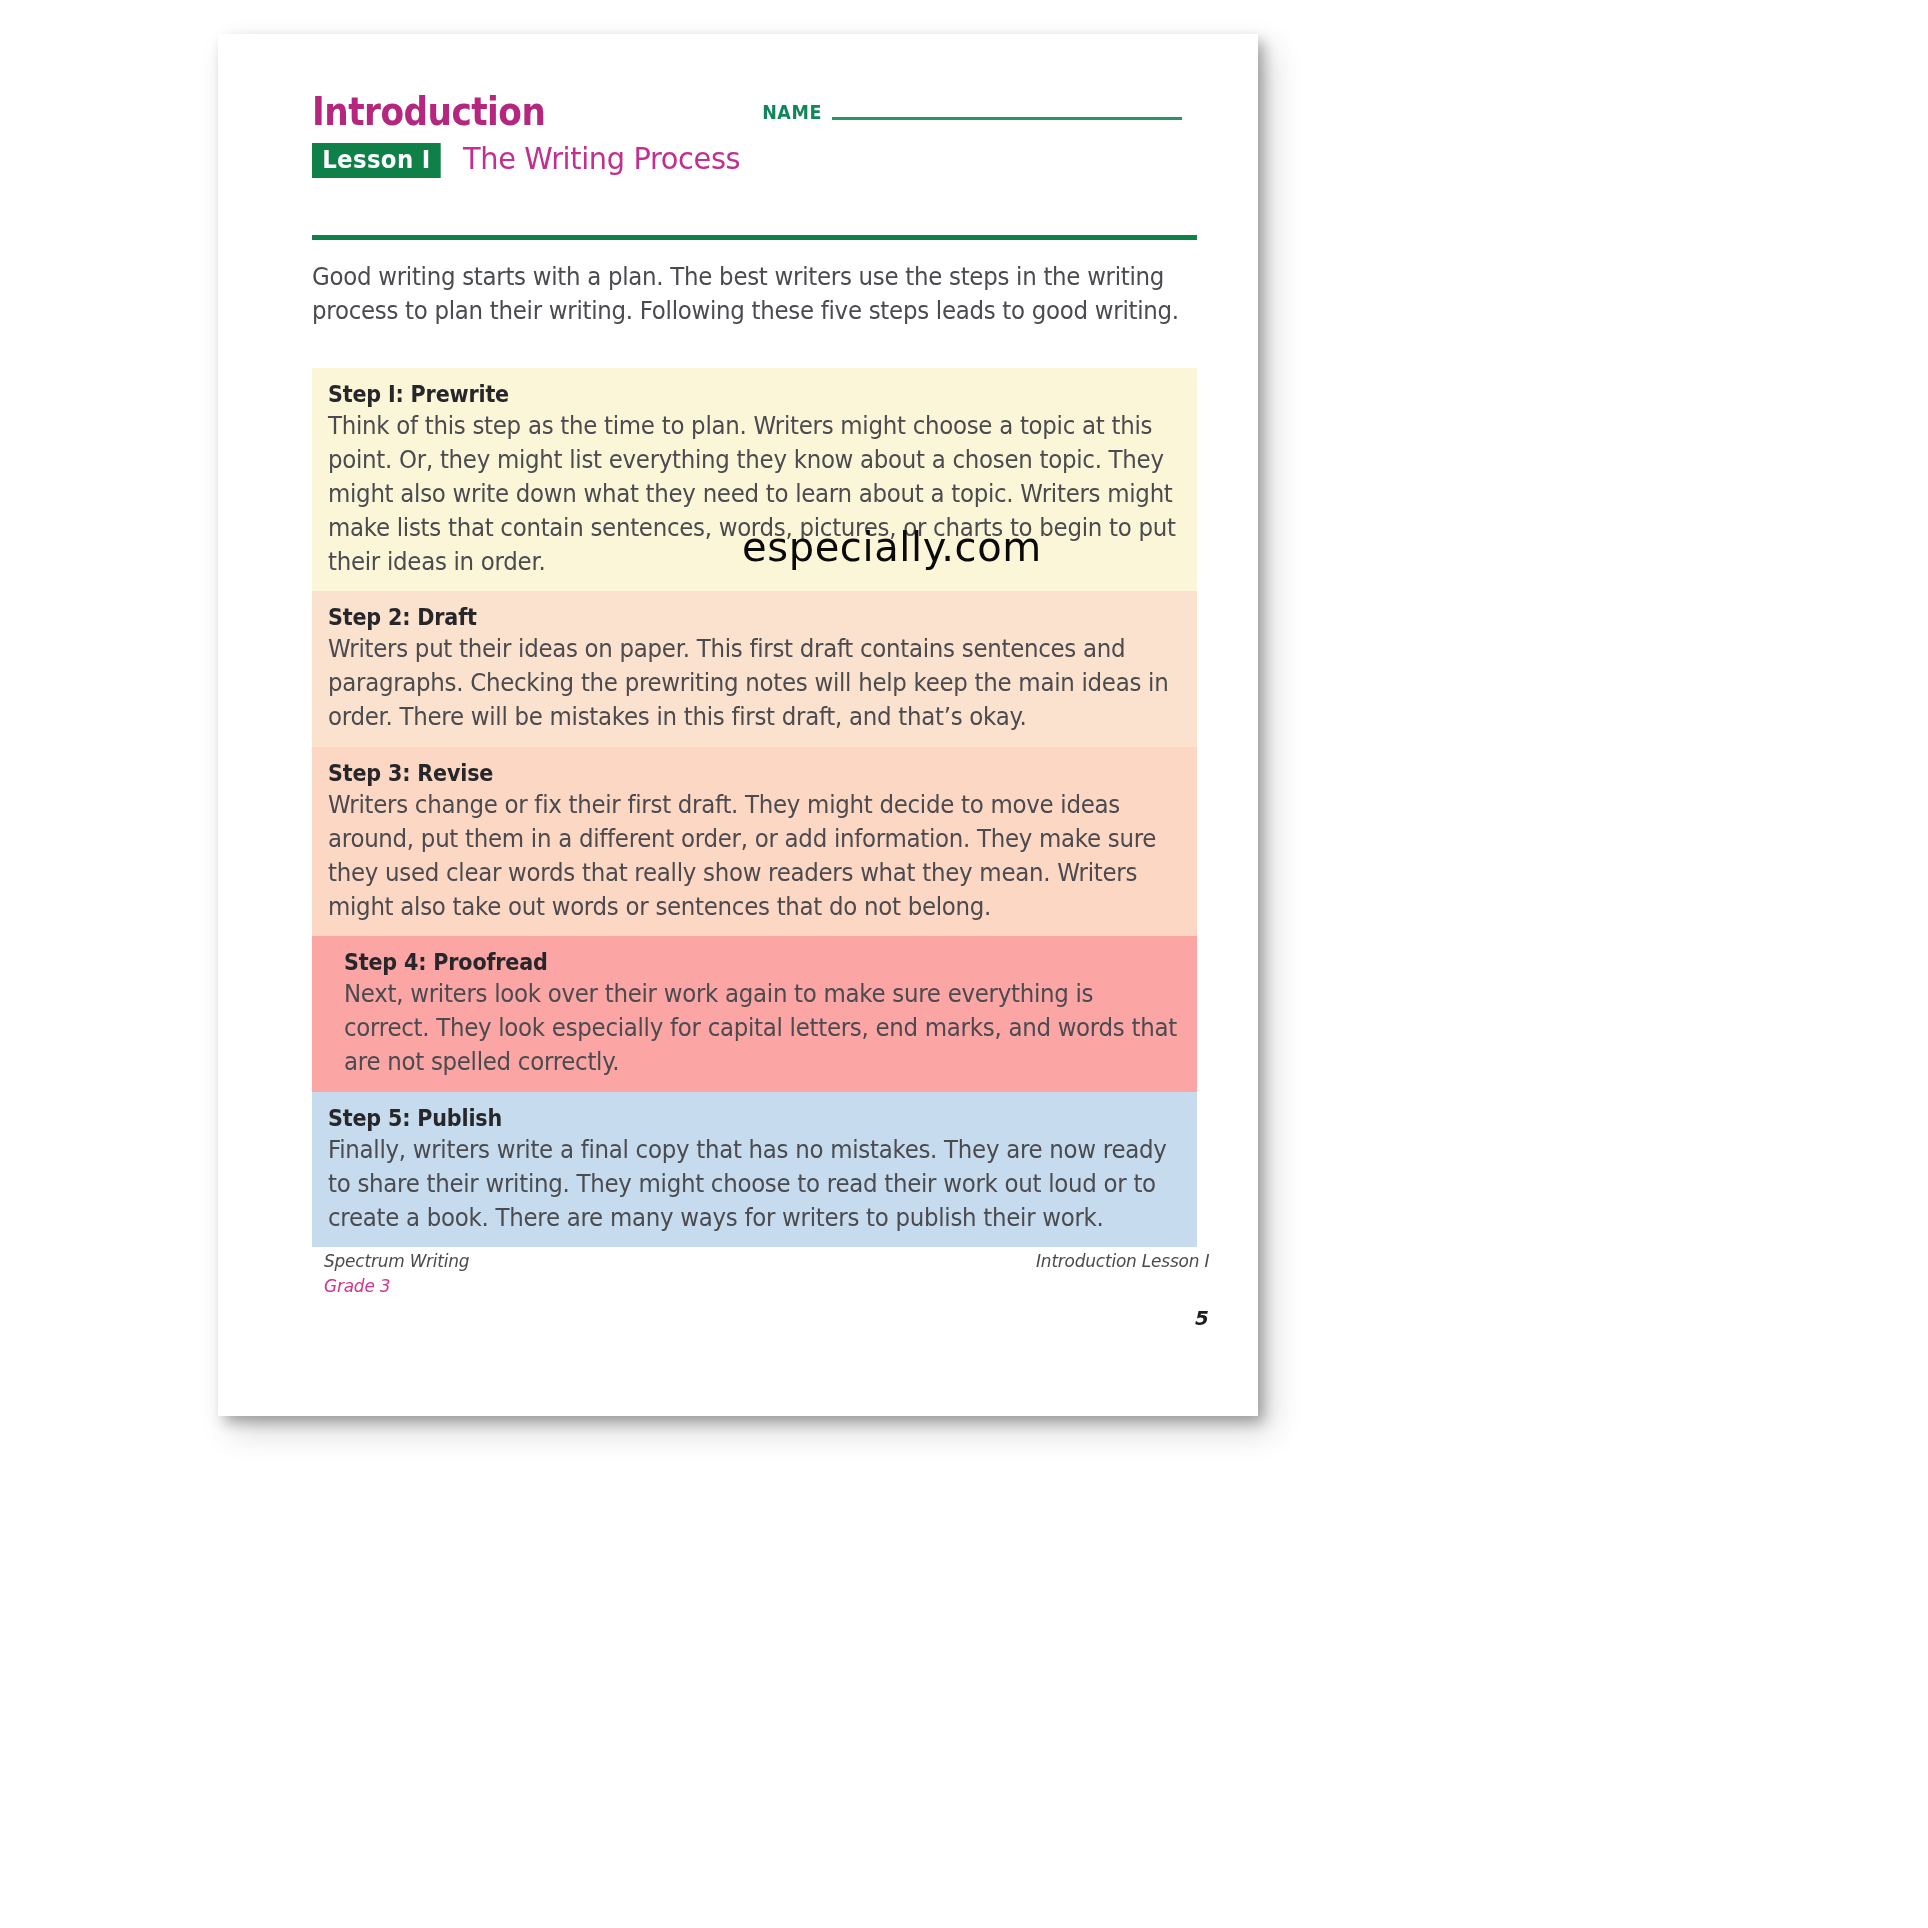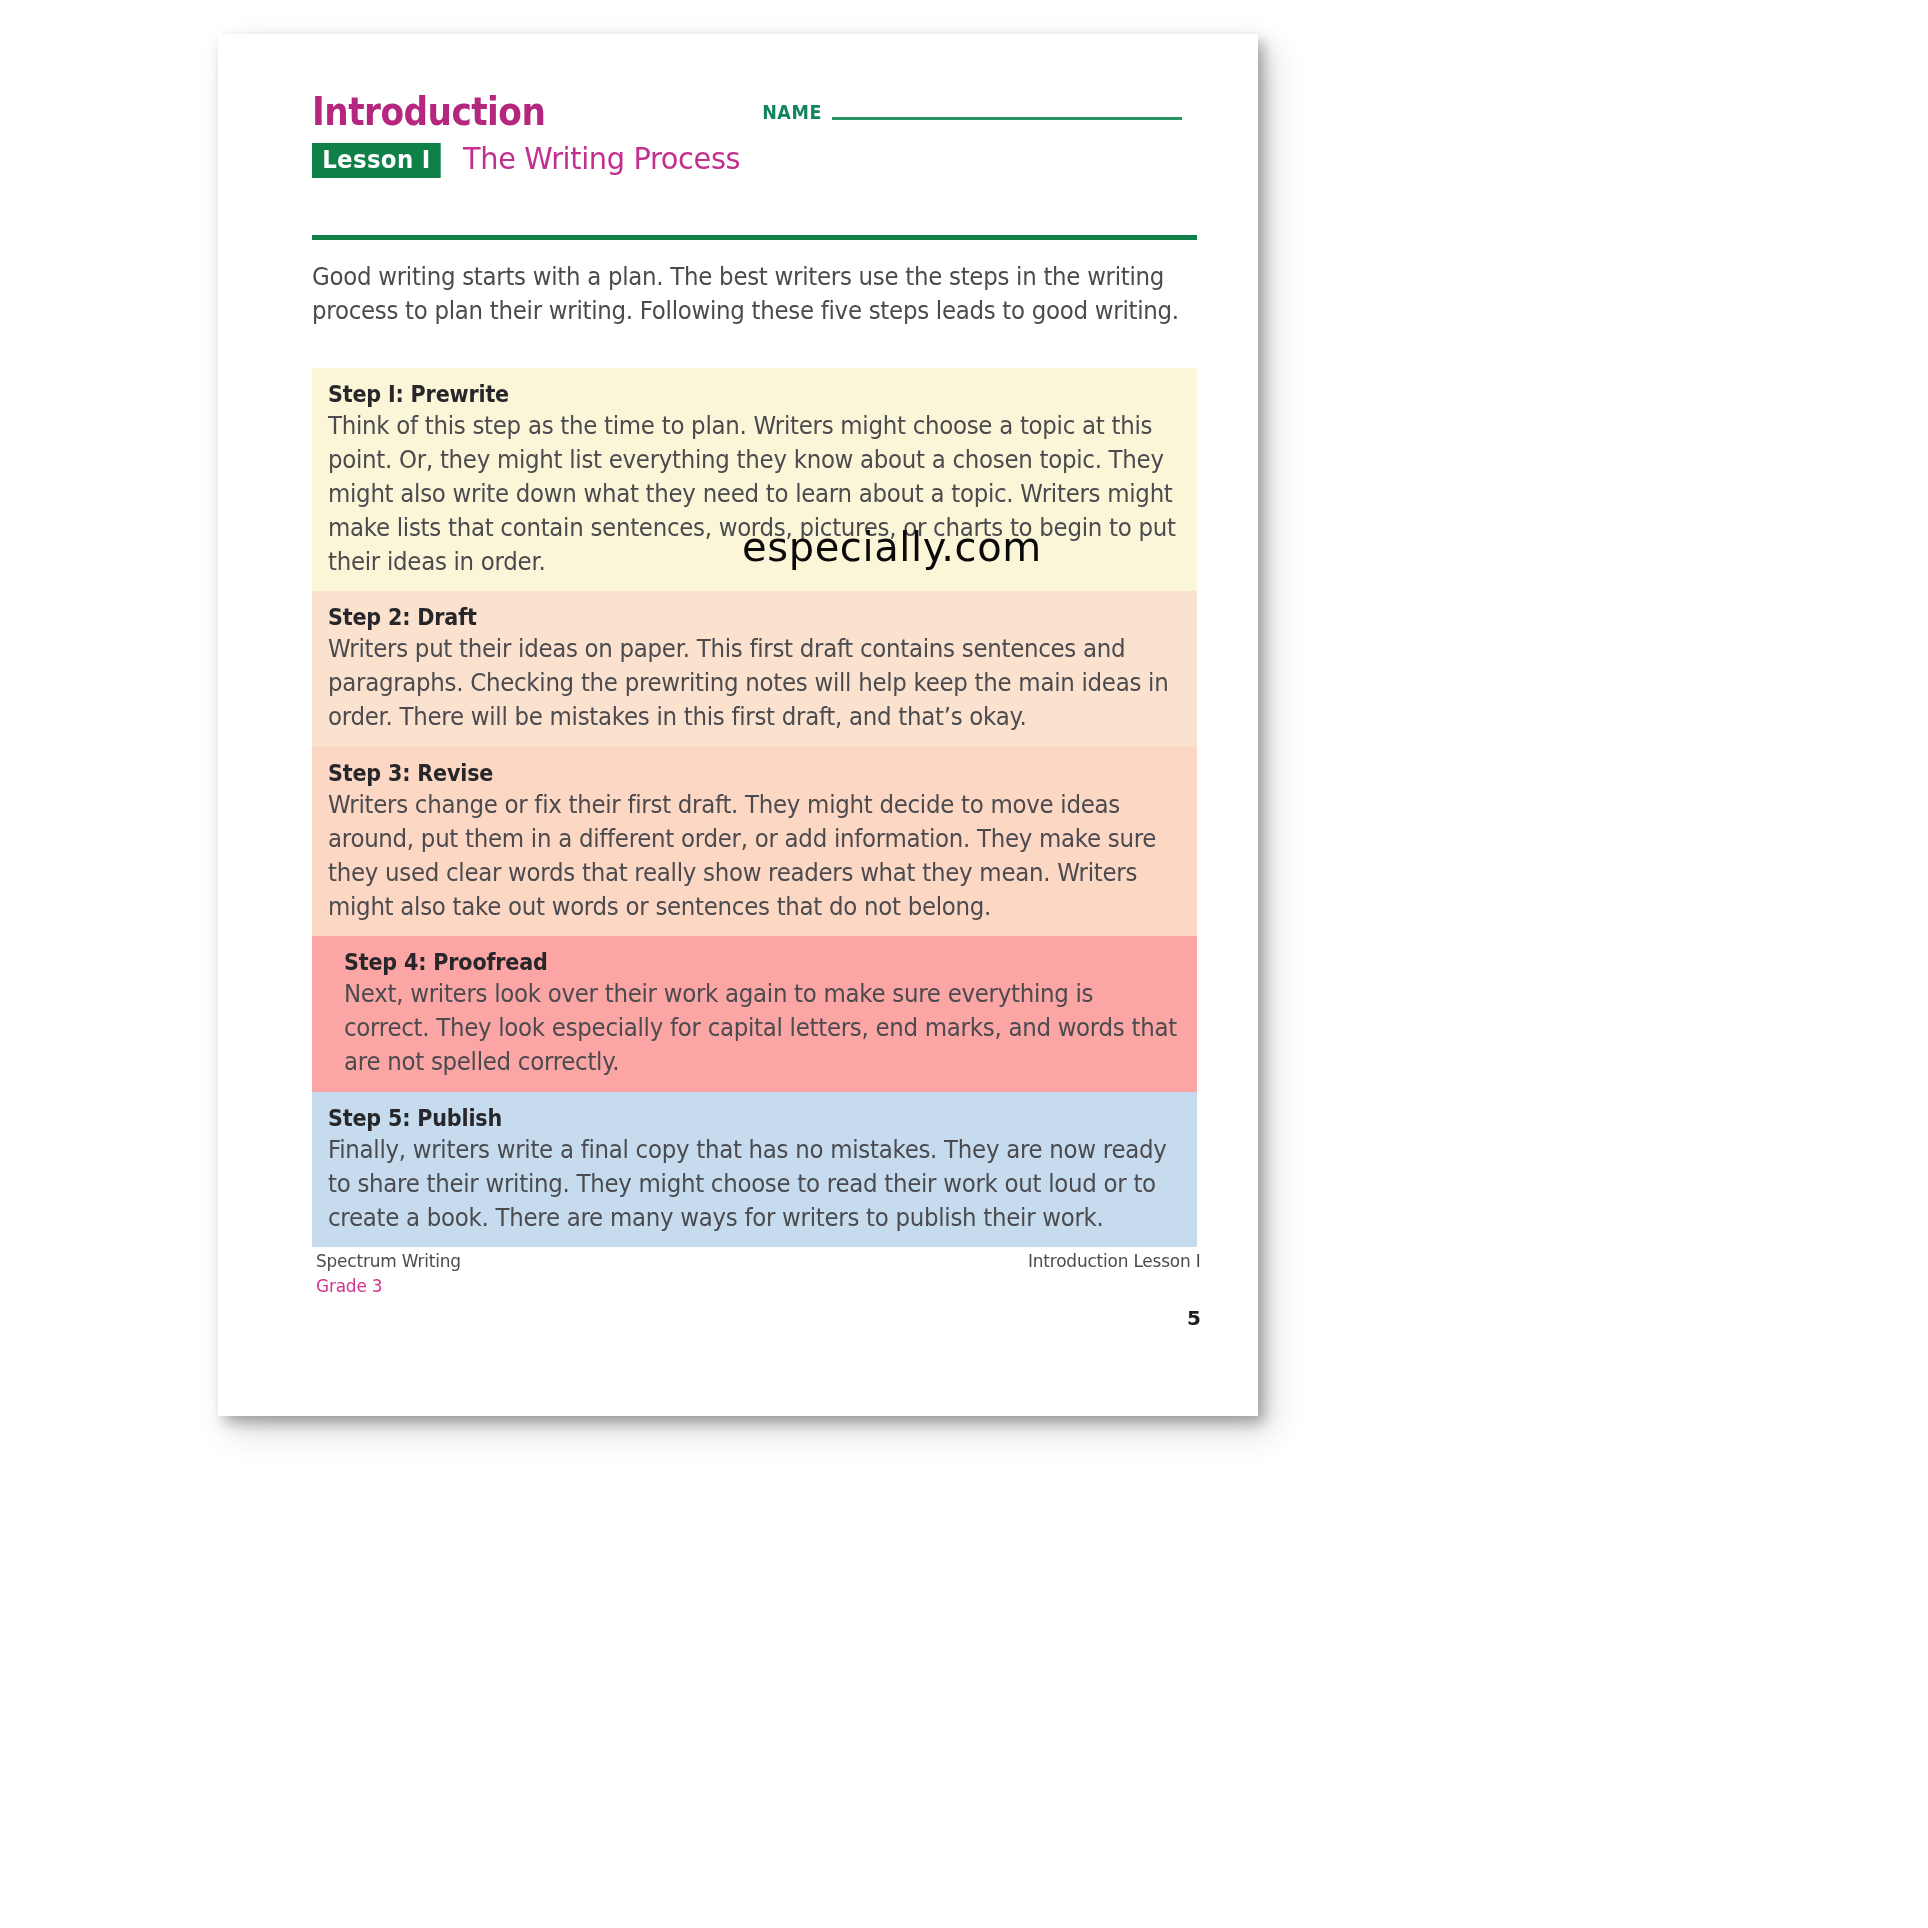--- a/index.html
+++ b/index.html
@@ -185,24 +185,25 @@
     color: #0a0a0a;
     letter-spacing: 0.6px;
     line-height: 1;
     white-space: nowrap;
     z-index: 40;
   }
 
   
   .footer {
     position: absolute;
-    left: 4px;
+    left: 12px;
     bottom: 0;
     width: 100%;
     height: 113px;
+    font-style: italic;
   }
 
   .footer-left {
     position: absolute;
     left: 0;
     top: 0;
   }
 
   .footer-book {
     font-family: "DejaVu Sans", sans-serif;

